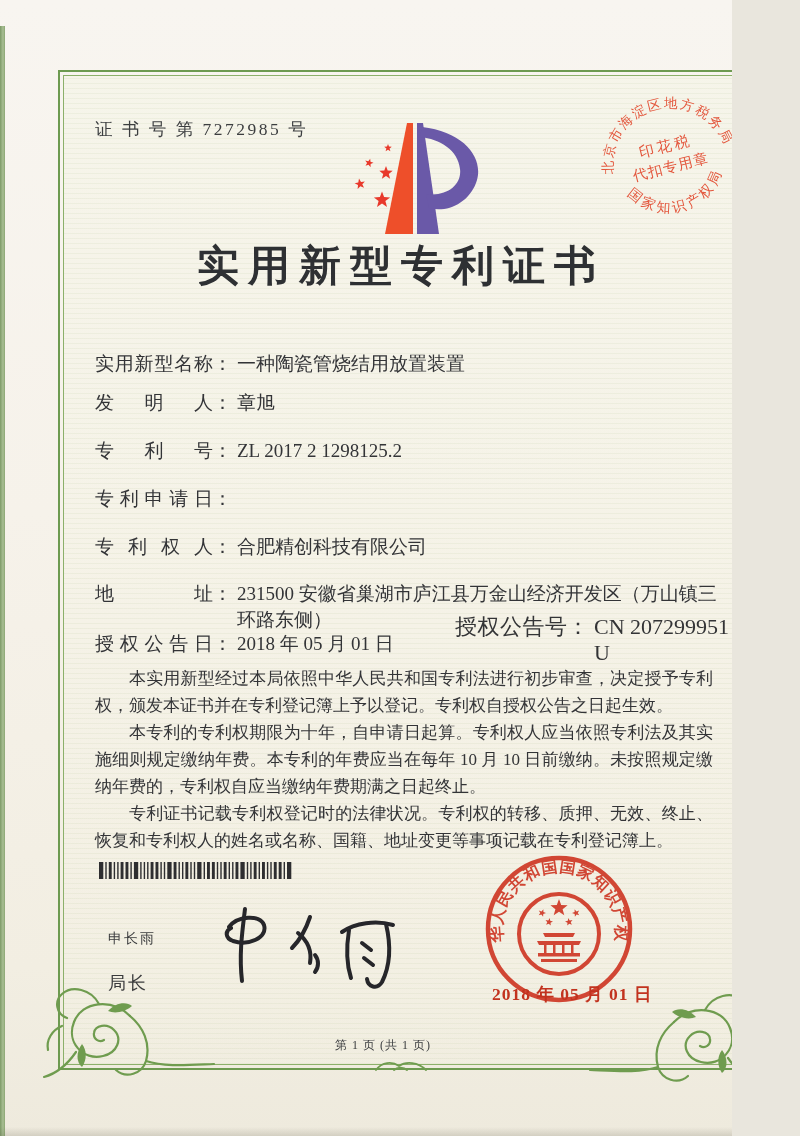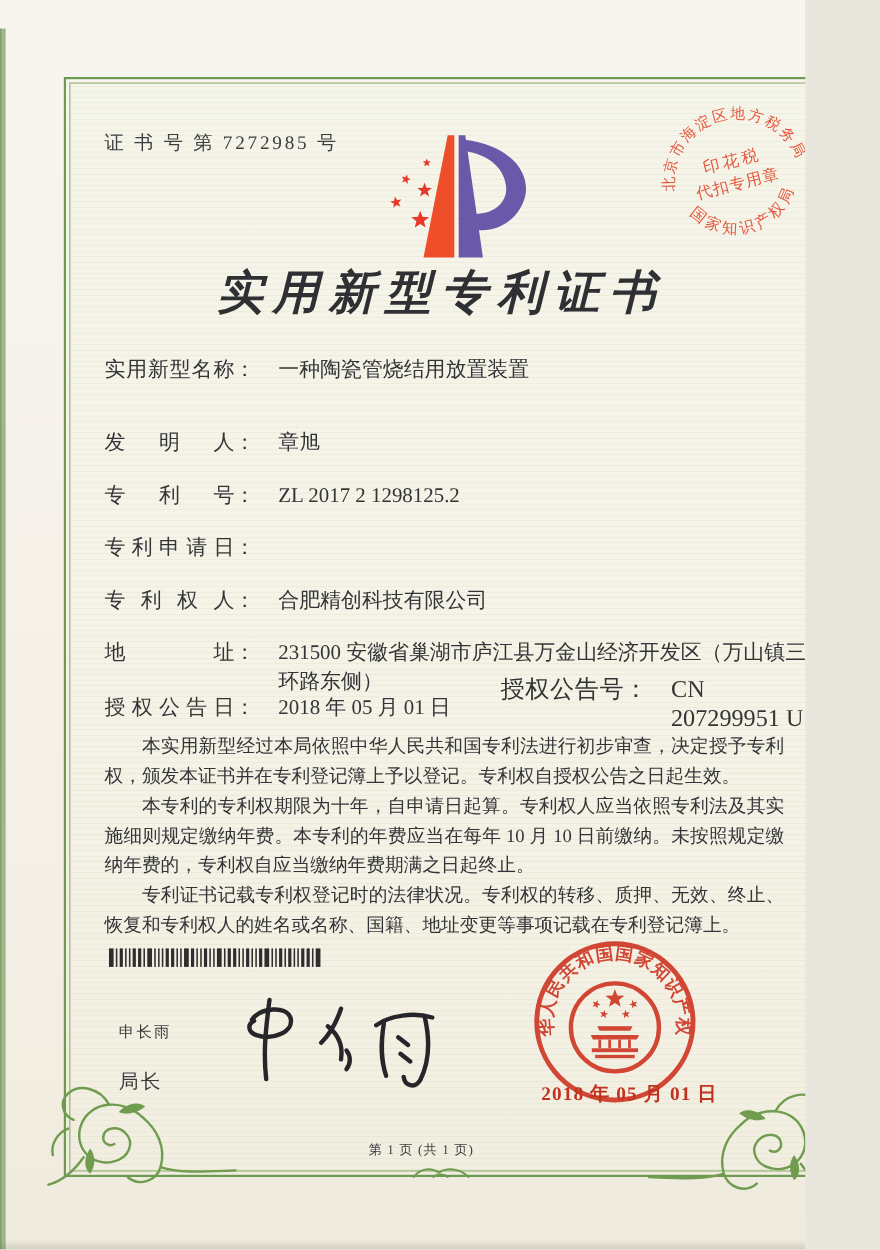--- a/index.html
+++ b/index.html
@@ -13,26 +13,26 @@
   
   .frame{position:absolute;left:58px;top:70px;width:686px;height:996px;
          border:2.5px solid #6d9a50;}
   .frame-inner{position:absolute;left:3px;top:3px;right:3px;bottom:3px;border:1px solid #8cb06a;
          background:
            repeating-linear-gradient(0deg,rgba(160,185,125,.10) 0 1px,rgba(255,255,255,0) 1px 5px),
            linear-gradient(180deg,rgba(244,244,228,.5),rgba(247,244,230,.2));}
   .abs{position:absolute;}
   .cert-no{left:95px;top:117px;font-size:17.5px;letter-spacing:2.5px;color:#3c3e40;}
   .title{left:58px;top:238px;width:686px;text-align:center;font-size:42px;font-weight:700;
-         letter-spacing:9px;color:#2e3033;font-style:italic;}
+         letter-spacing:9px;color:#2e3033;}
   .field{position:absolute;display:flex;align-items:flex-start;left:95px;font-size:19px;line-height:26px;color:#333437;}
   .flabel{display:inline-block;flex:0 0 118px;width:118px;text-align:justify;text-align-last:justify;}
   .fcolon{flex:0 0 auto;}
-  .fvalue{margin-left:21px;font-family:Liberation Serif, serif;}
-  .f0{top:324px}.f1{top:390px}.f2{top:438px}.f3{top:486px}.f4{top:534px}
+  .fvalue{margin-left:5px;font-family:Liberation Serif, serif;}
+  .f0{top:351px}.f1{top:390px}.f2{top:438px}.f3{top:486px}.f4{top:534px}
   .f5{top:581px}.f5 .fvalue{flex:0 0 492px;width:492px;}
   .f6{top:631px}
   .field-grant2{position:absolute;left:455px;top:614px;display:flex;font-size:22px;line-height:26px;}
   .field-grant2 .flabel{flex:0 0 112px;width:112px;}
   .paras{left:95px;top:665px;width:618px;font-size:17px;line-height:27px;text-align:justify;color:#333437;}
   .paras p{margin:0;text-indent:2em;}
   .barcode{left:99px;top:862px;}
   .sig-role{left:108px;top:927px;font-size:18px;letter-spacing:2px;color:#3a3b3d;margin-top:44px;}
   .sig-name{left:108px;top:930px;font-size:14px;letter-spacing:2px;color:#3a3b3d;}
   .sig-script{left:215px;top:893px;}

